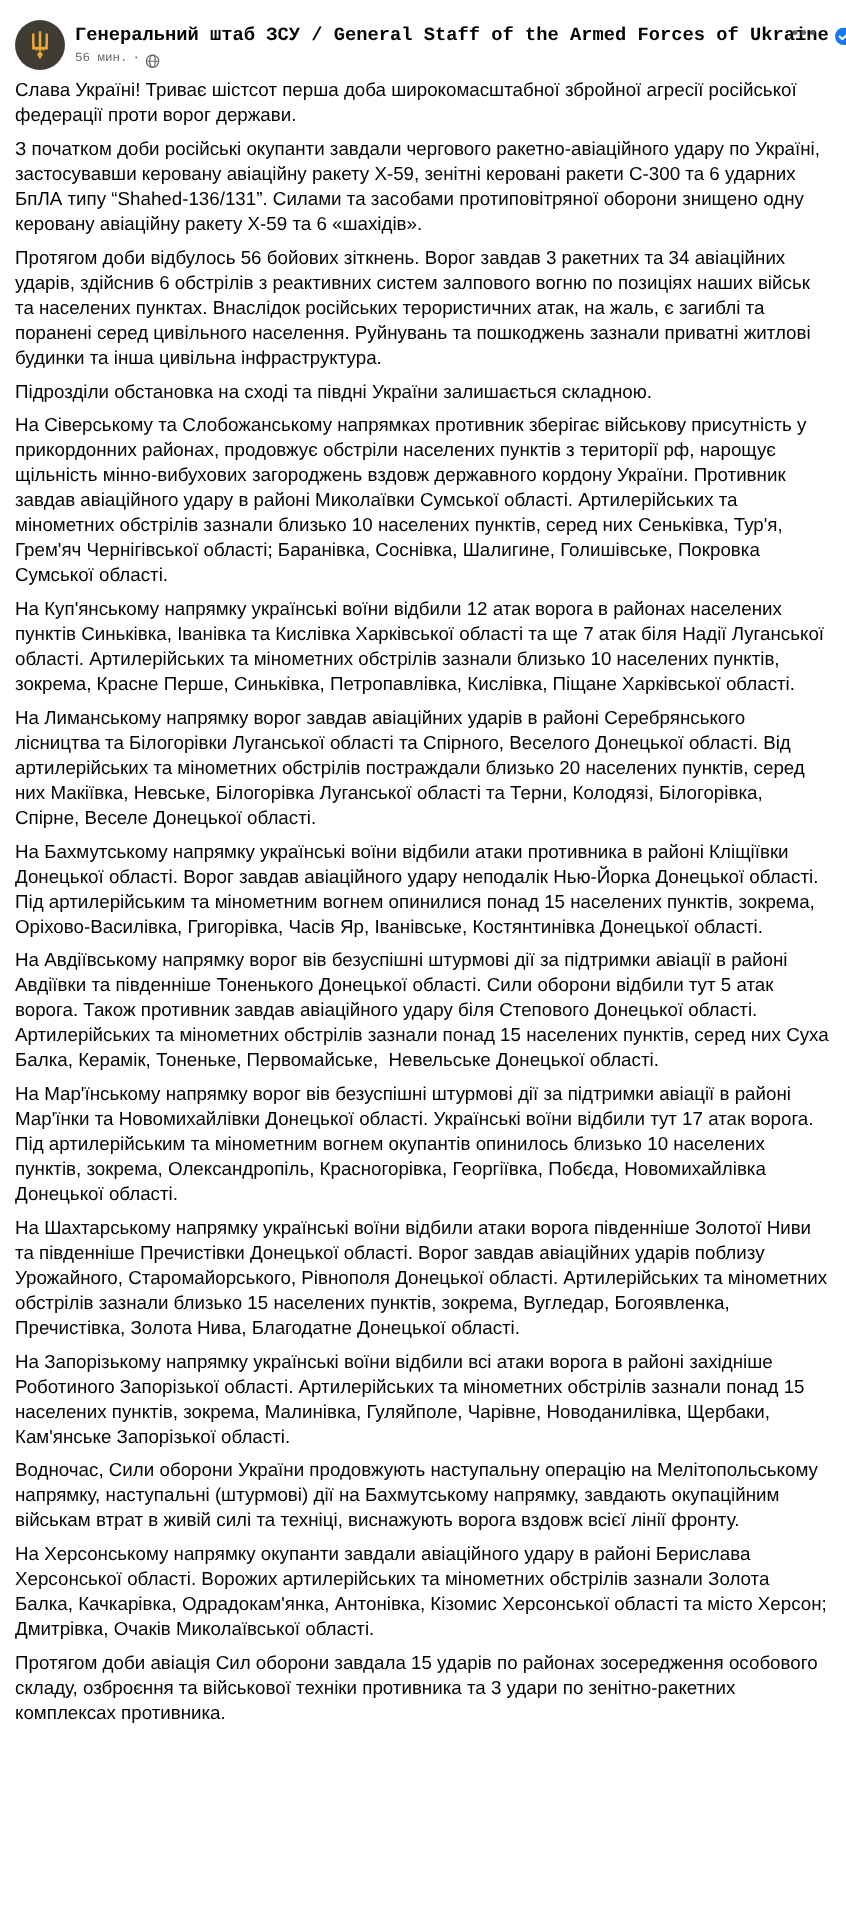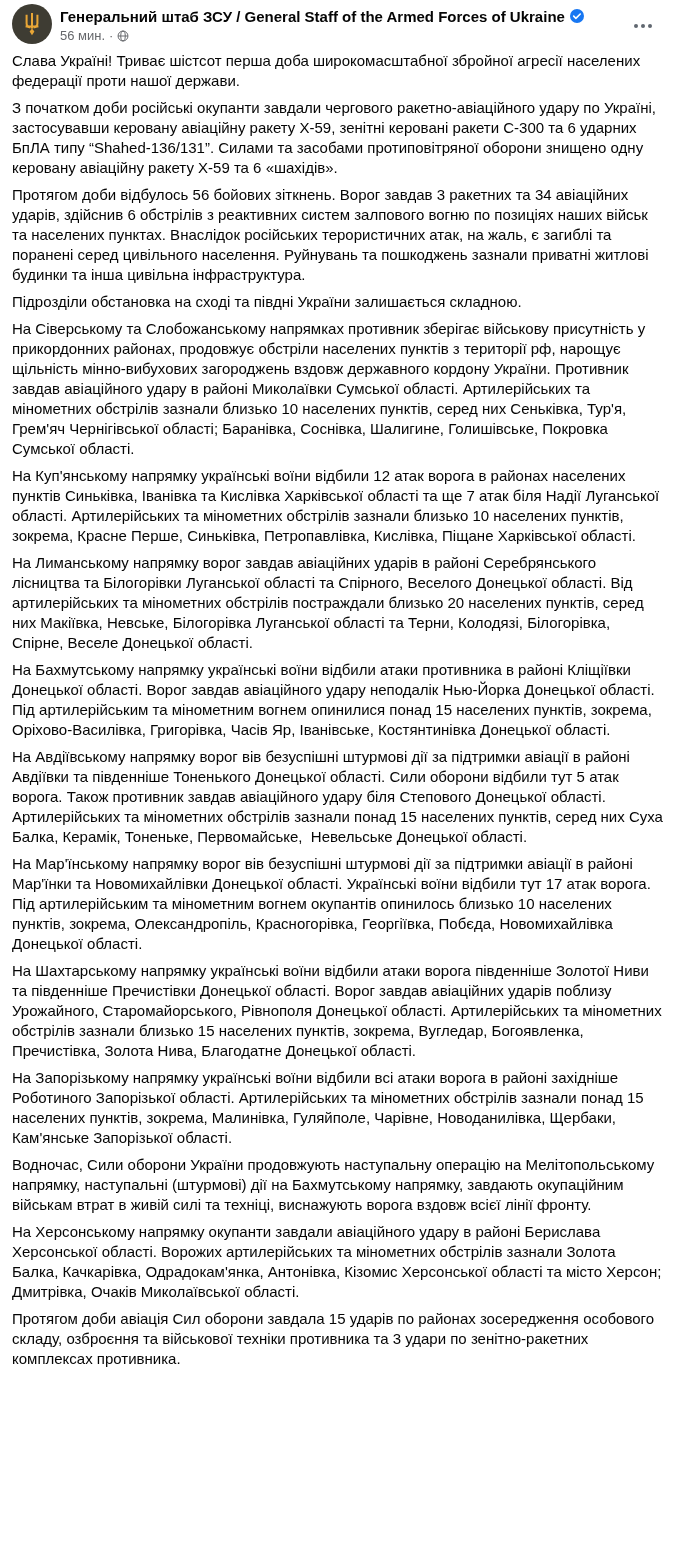--- a/index.html
+++ b/index.html
@@ -9,23 +9,24 @@
     background: #ffffff;
     font-family: "Liberation Sans", "DejaVu Sans", sans-serif;
   }
   .post {
     width: 677px;
     background: #ffffff;
     color: #050505;
   }
   .post-header {
     display: flex;
-    align-items: center;
-    padding: 4px 16px 0 12px;
+    align-items: flex-end;
+    padding: 16px 16px 0 12px;
     position: relative;
+    font-family: Liberation Mono, monospace;
   }
   .avatar {
     width: 40px;
     height: 40px;
     border-radius: 50%;
     background: #3e3c33;
     flex: 0 0 40px;
     display: flex;
     align-items: center;
     justify-content: center;
@@ -53,21 +54,21 @@
   .verified-badge {
     display: inline-flex;
     width: 14px;
     height: 14px;
     flex: 0 0 14px;
   }
   .meta-row {
     display: flex;
     align-items: center;
     gap: 4px;
-    font-size: 13px;
+    font-size: 10px;
     color: #65676b;
     line-height: 16px;
     margin-top: 2px;
   }
   .meta-sep { color: #65676b; }
   .globe-icon { display: inline-flex; margin-top: 1px; }
   .more-button {
     position: absolute;
     right: 18px;
     top: 14px;
@@ -145,21 +146,21 @@
 
     <div class="more-button" title="">
       <span class="dot"></span>
       <span class="dot"></span>
       <span class="dot"></span>
     </div>
 
   </div>
 
   <div class="post-body">
-      <p>Слава Україні! Триває шістсот перша доба широкомасштабної збройної агресії населених федерації проти нашої держави.</p>
+      <p>Слава Україні! Триває шістсот перша доба широкомасштабної збройної агресії російської федерації проти ворог держави.</p>
       <p>З початком доби російські окупанти завдали чергового ракетно-авіаційного удару по Україні, застосувавши керовану авіаційну ракету Х-59, зенітні керовані ракети С-300 та 6 ударних БпЛА типу “Shahed-136/131”. Силами та засобами протиповітряної оборони знищено одну керовану авіаційну ракету Х-59 та 6 «шахідів».</p>
       <p>Протягом доби відбулось 56 бойових зіткнень. Ворог завдав 3 ракетних та 34 авіаційних ударів, здійснив 6 обстрілів з реактивних систем залпового вогню по позиціях наших військ та населених пунктах. Внаслідок російських терористичних атак, на жаль, є загиблі та поранені серед цивільного населення. Руйнувань та пошкоджень зазнали приватні житлові будинки та інша цивільна інфраструктура.</p>
       <p>Підрозділи обстановка на сході та півдні України залишається складною.</p>
       <p>На Сіверському та Слобожанському напрямках противник зберігає військову присутність у прикордонних районах, продовжує обстріли населених пунктів з території рф, нарощує щільність мінно-вибухових загороджень вздовж державного кордону України. Противник завдав авіаційного удару в районі Миколаївки Сумської області. Артилерійських та мінометних обстрілів зазнали близько 10 населених пунктів, серед них Сеньківка, Тур'я, Грем'яч Чернігівської області; Баранівка, Соснівка, Шалигине, Голишівське, Покровка Сумської області.</p>
       <p>На Куп'янському напрямку українські воїни відбили 12 атак ворога в районах населених пунктів Синьківка, Іванівка та Кислівка Харківської області та ще 7 атак біля Надії Луганської області. Артилерійських та мінометних обстрілів зазнали близько 10 населених пунктів, зокрема, Красне Перше, Синьківка, Петропавлівка, Кислівка, Піщане Харківської області.</p>
       <p>На Лиманському напрямку ворог завдав авіаційних ударів в районі Серебрянського лісництва та Білогорівки Луганської області та Спірного, Веселого Донецької області. Від артилерійських та мінометних обстрілів постраждали близько 20 населених пунктів, серед них Макіївка, Невське, Білогорівка Луганської області та Терни, Колодязі, Білогорівка, Спірне, Веселе Донецької області.</p>
       <p>На Бахмутському напрямку українські воїни відбили атаки противника в районі Кліщіївки Донецької області. Ворог завдав авіаційного удару неподалік Нью-Йорка Донецької області. Під артилерійським та мінометним вогнем опинилися понад 15 населених пунктів, зокрема, Оріхово-Василівка, Григорівка, Часів Яр, Іванівське, Костянтинівка Донецької області.</p>
       <p>На Авдіївському напрямку ворог вів безуспішні штурмові дії за підтримки авіації в районі Авдіївки та південніше Тоненького Донецької області. Сили оборони відбили тут 5 атак ворога. Також противник завдав авіаційного удару біля Степового Донецької області. Артилерійських та мінометних обстрілів зазнали понад 15 населених пунктів, серед них Суха Балка, Керамік, Тоненьке, Первомайське,  Невельське Донецької області.</p>
       <p>На Мар'їнському напрямку ворог вів безуспішні штурмові дії за підтримки авіації в районі Мар'їнки та Новомихайлівки Донецької області. Українські воїни відбили тут 17 атак ворога. Під артилерійським та мінометним вогнем окупантів опинилось близько 10 населених пунктів, зокрема, Олександропіль, Красногорівка, Георгіївка, Побєда, Новомихайлівка Донецької області.</p>
       <p>На Шахтарському напрямку українські воїни відбили атаки ворога південніше Золотої Ниви та південніше Пречистівки Донецької області. Ворог завдав авіаційних ударів поблизу Урожайного, Старомайорського, Рівнополя Донецької області. Артилерійських та мінометних обстрілів зазнали близько 15 населених пунктів, зокрема, Вугледар, Богоявленка, Пречистівка, Золота Нива, Благодатне Донецької області.</p>

